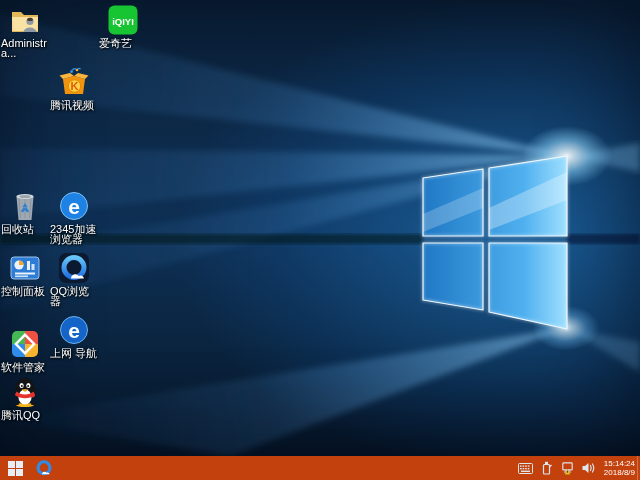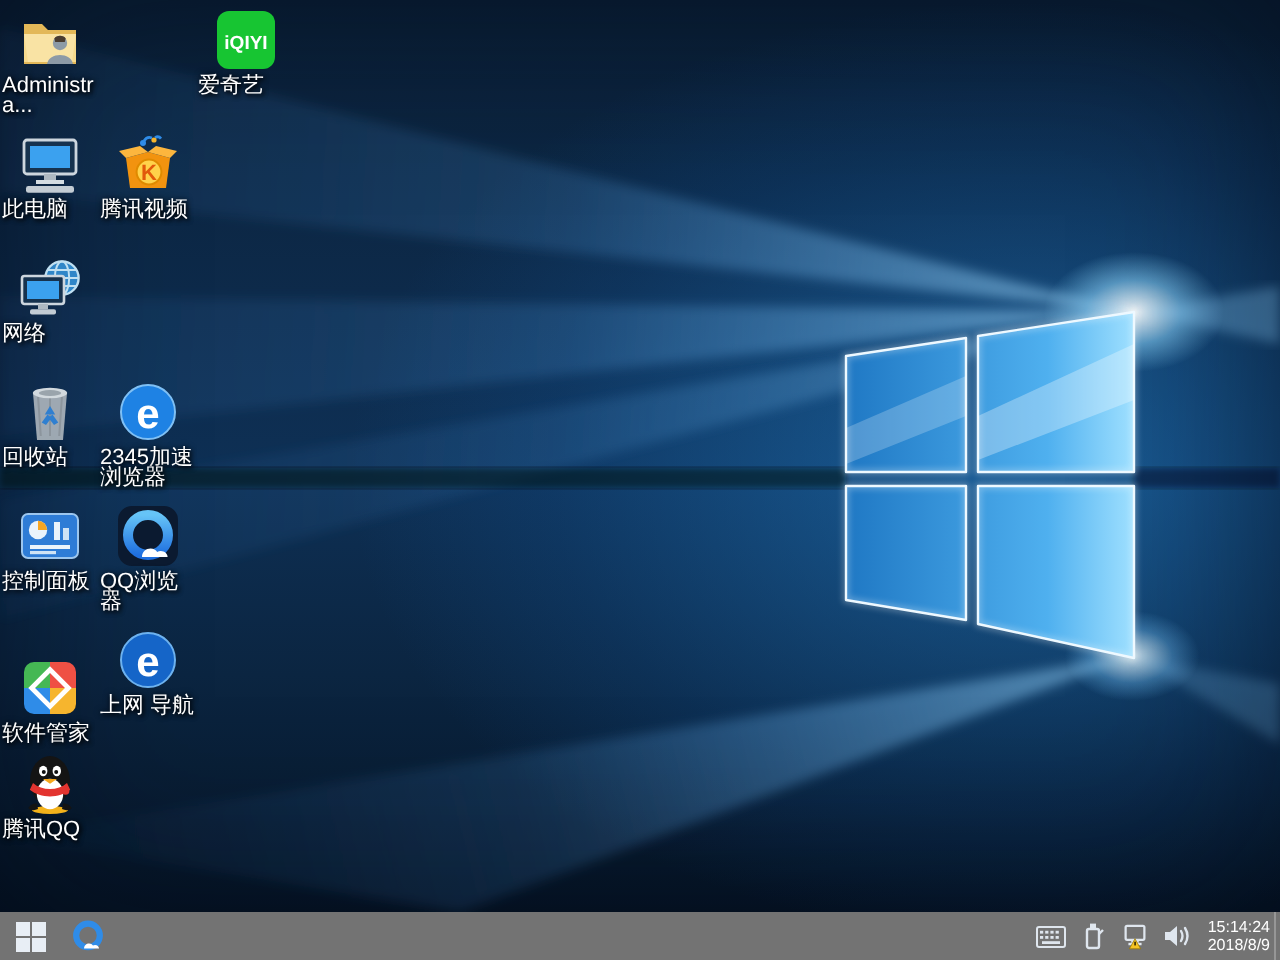--- a/index.html
+++ b/index.html
@@ -17,21 +17,21 @@
   .hero{position:absolute;left:0;top:0;}
   
   .cell{position:absolute;width:48px;cursor:pointer;}
   .ic{width:32px;height:32px;margin:0 auto;}
   .ic svg{display:block;}
   .lbl{margin-top:2px;font-size:11px;line-height:10px;color:#fff;
     text-shadow:1px 1px 2px #000,0 0 3px rgba(0,0,0,.85);
     word-break:break-all;}
   
   .taskbar{position:absolute;left:0;top:456px;width:640px;height:24px;
-    background:#737373;display:flex;align-items:center;}
+    background:#c2410c;display:flex;align-items:center;}
   .tb-btn{height:24px;display:flex;align-items:center;justify-content:center;cursor:pointer;}
   .start{width:30px;}
   .pinned{width:28px;}
   .tray{position:absolute;right:44px;top:0;height:24px;display:flex;align-items:center;gap:6px;}
   .tray .tico{width:15px;height:16px;display:flex;align-items:center;justify-content:center;cursor:pointer;}
   .clock{position:absolute;right:5px;top:0;height:24px;display:flex;flex-direction:column;
     justify-content:center;align-items:flex-end;color:#fff;font-size:8px;line-height:9px;cursor:pointer;}
   .show-desktop{position:absolute;right:0;top:0;width:3px;height:24px;
     border-left:1px solid rgba(255,255,255,.25);cursor:pointer;}
 </style>
@@ -103,47 +103,21 @@
         <path d="M3 13h26v14H3z" fill="#f6da8d"></path>
         <path d="M3 13h26l-2 14H5z" fill="#f9e3a4"></path>
         <circle cx="21" cy="17.5" r="3.6" fill="#8d9aa6"></circle>
         <path d="M14.5 28c1-6 12-6 13 0z" fill="#8d9aa6"></path>
         <path d="M18.2 15.2c.7-1.8 5-1.8 5.6 0l-.4 1.8h-4.8z" fill="#4a3c30"></path>
       </svg>
     </div>
     <div class="lbl">Administra...</div>
   </div>
 
-  <div class="cell" style="left:1px;top:66px">
-    <div class="ic">
-      <svg width="32" height="32" viewBox="0 0 32 32">
-        <rect x="3" y="4" width="26" height="17" rx="1.5" fill="#16324e" stroke="#cdd6de" stroke-width="1.4"></rect>
-        <rect x="6" y="7" width="20" height="11" fill="#3ba1ef"></rect>
-        <rect x="13" y="21" width="6" height="3" fill="#aeb9c2"></rect>
-        <rect x="9" y="24" width="14" height="2" fill="#d4dce2"></rect>
-        <rect x="4" y="27" width="24" height="3.4" rx="1.2" fill="#c3ccd4"></rect>
-      </svg>
-    </div>
-    <div class="lbl">此电脑</div>
-  </div>
-
-  <div class="cell" style="left:1px;top:128px">
-    <div class="ic">
-      <svg width="32" height="32" viewBox="0 0 32 32">
-        <circle cx="22" cy="11" r="8.3" fill="#2f86c8" stroke="#bfe0f2" stroke-width="1.2"></circle>
-        <ellipse cx="22" cy="11" rx="3.6" ry="8.3" fill="none" stroke="#bfe0f2" stroke-width="1"></ellipse>
-        <path d="M13.7 11h16.6M15 7h14M15 15h14" stroke="#bfe0f2" stroke-width="1"></path>
-        <rect x="2" y="10" width="21" height="14" rx="1.2" fill="#16324e" stroke="#cdd6de" stroke-width="1.3"></rect>
-        <rect x="4.5" y="12.5" width="16" height="9" fill="#3ba1ef"></rect>
-        <rect x="10" y="24" width="5" height="2.6" fill="#aeb9c2"></rect>
-        <rect x="6" y="26.6" width="13" height="2.6" rx="1" fill="#c3ccd4"></rect>
-      </svg>
-    </div>
-    <div class="lbl">网络</div>
-  </div>
+
 
   <div class="cell" style="left:1px;top:190px">
     <div class="ic">
       <svg width="32" height="32" viewBox="0 0 32 32">
         <path d="M7.5 6.5h17L22.5 30h-13z" fill="#aab3bb" opacity="0.92"></path>
         <path d="M10 8l1.4 20M16 8v20M22 8l-1.4 20" stroke="#8c959d" stroke-width="1"></path>
         <ellipse cx="16" cy="6.5" rx="8.6" ry="2.6" fill="#d2d9de"></ellipse>
         <ellipse cx="16" cy="6.5" rx="5.6" ry="1.5" fill="#9aa4ac"></ellipse>
         <g fill="#2f7fd0">
           <path d="M16 13l2.6 4.2h-5.2z"></path>

